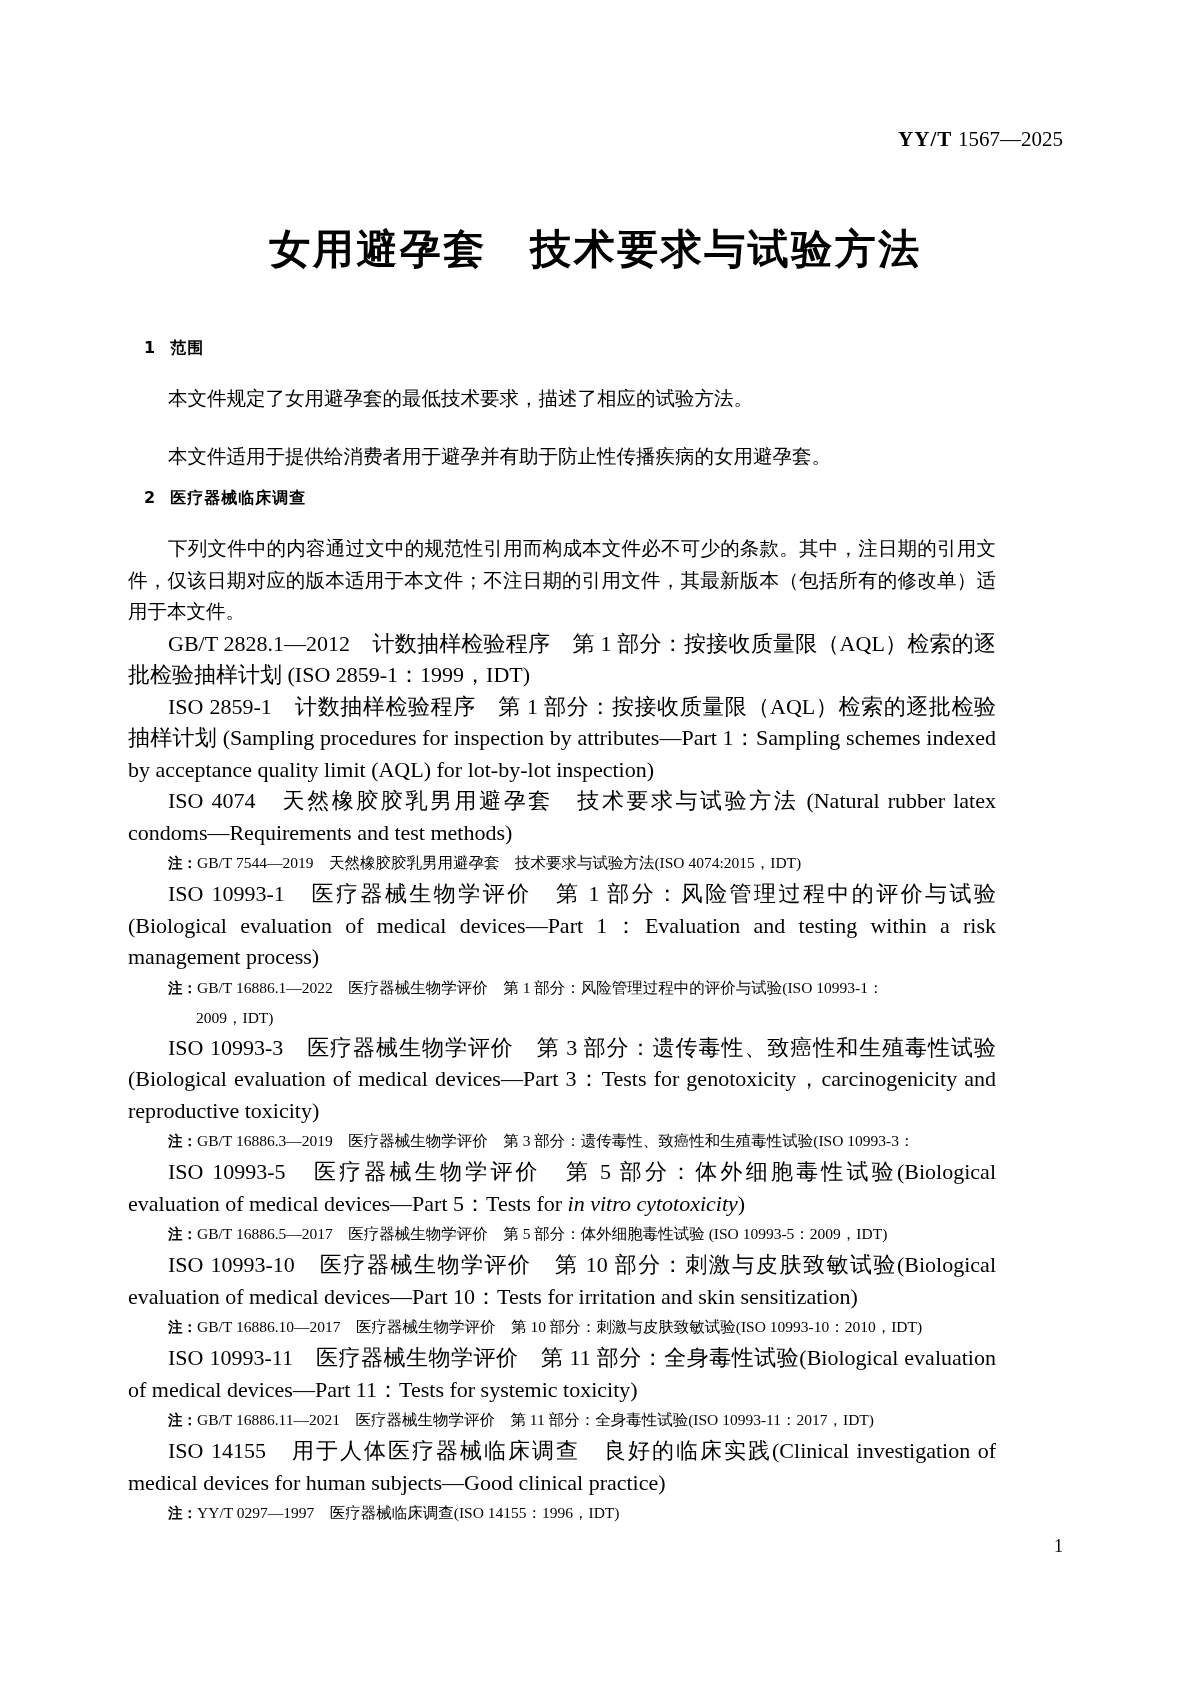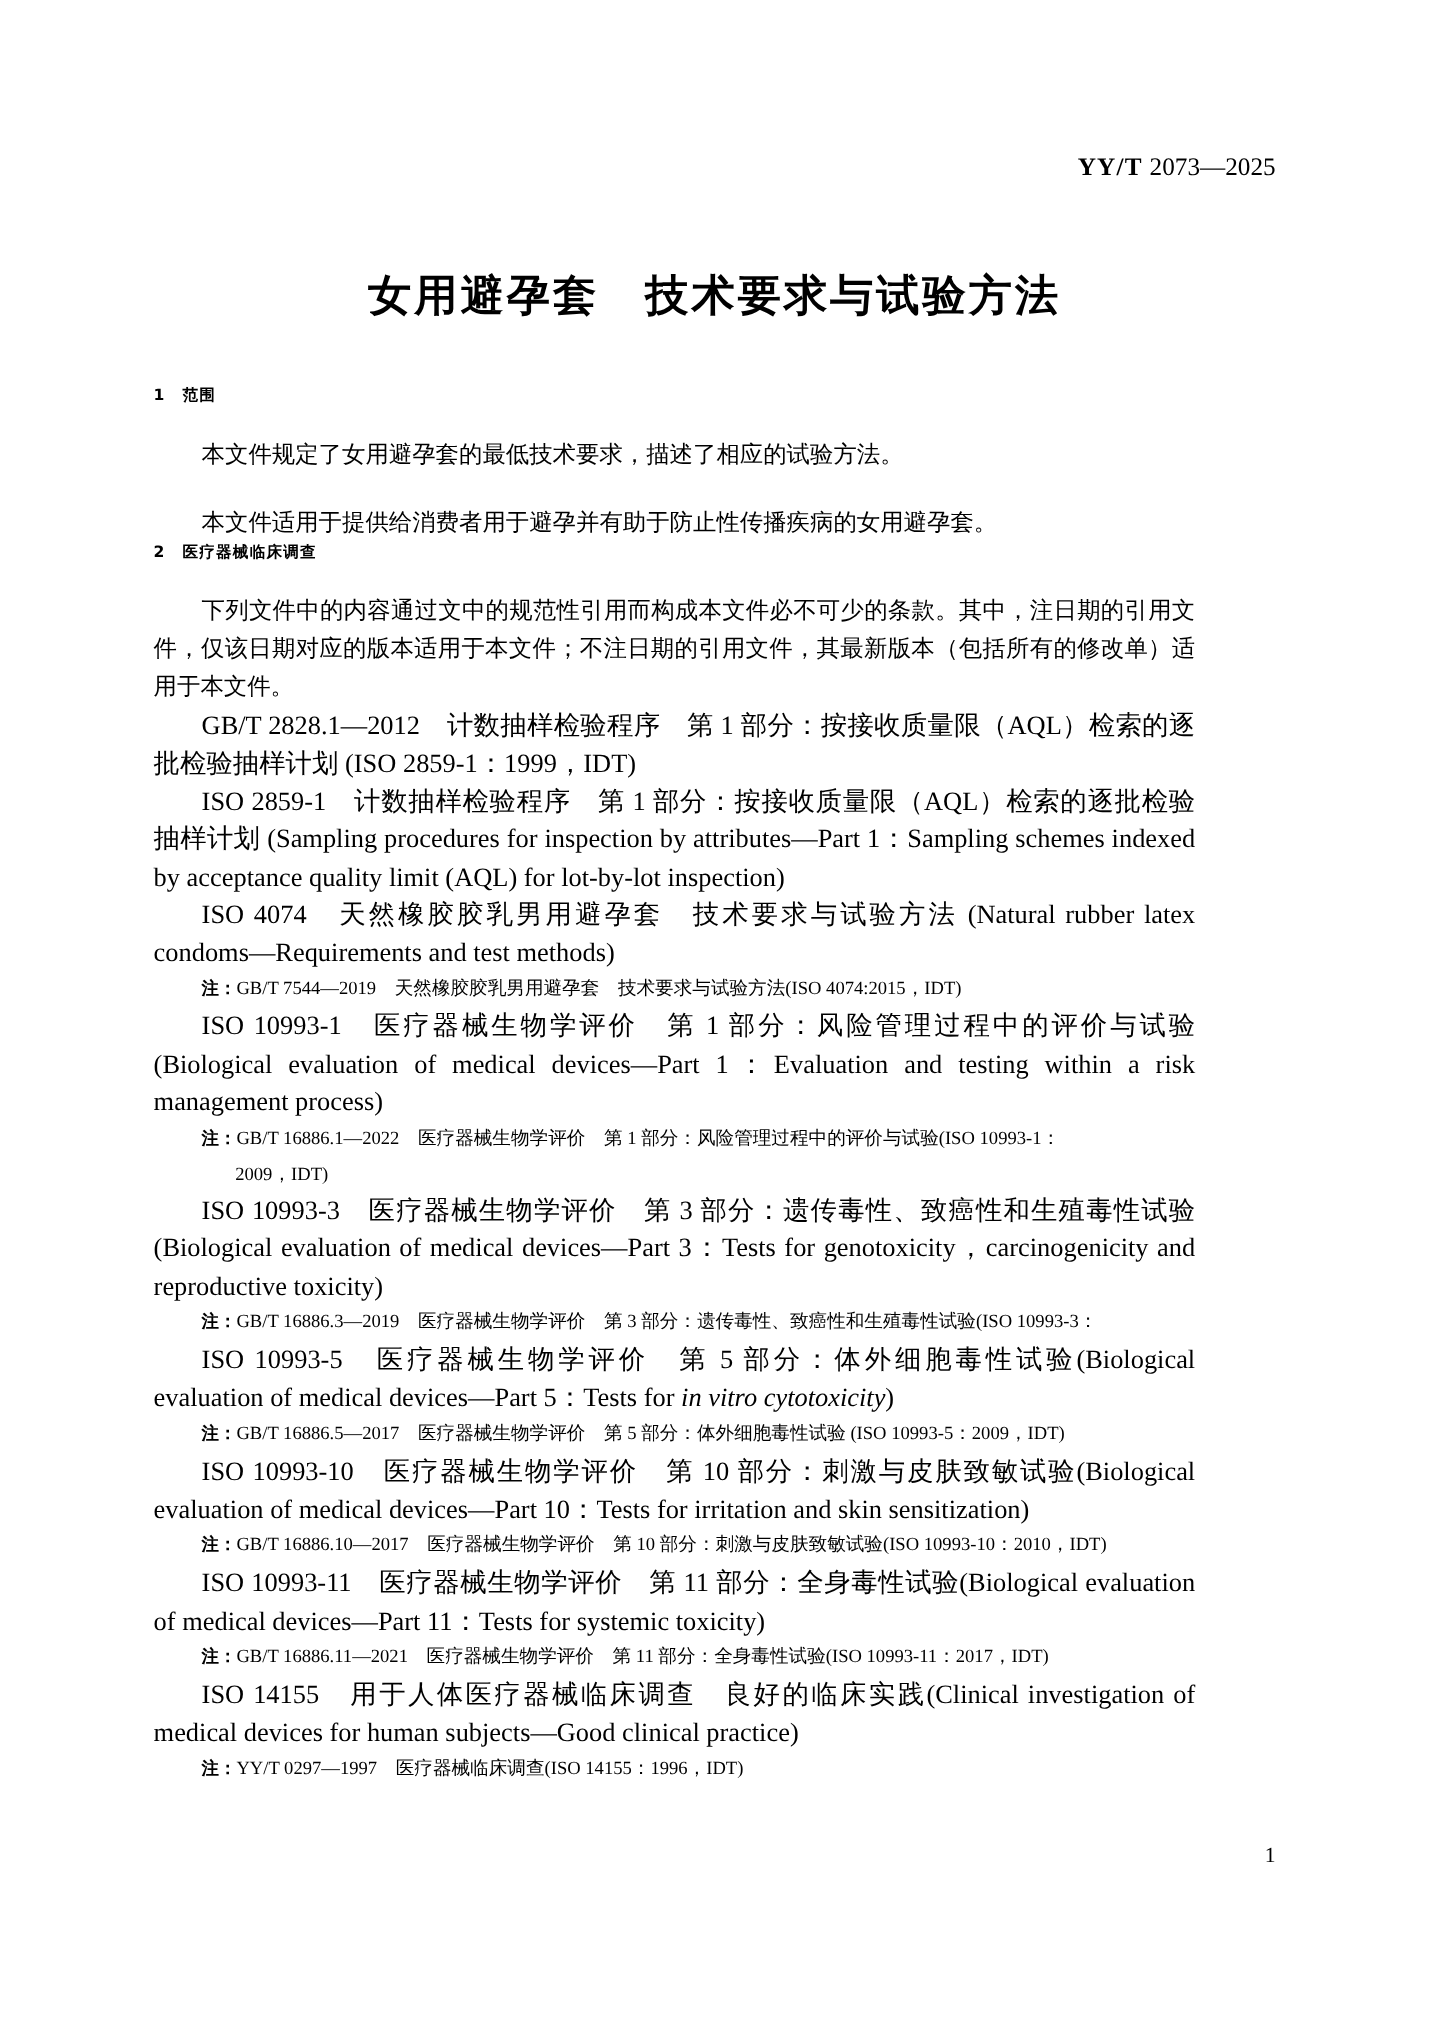--- a/index.html
+++ b/index.html
@@ -44,35 +44,35 @@
   }
   
   .doc-title {
     position: absolute;
     top: 222px;
     left: 0;
     width: 1191px;
     text-align: center;
     font-family: "DejaVu Sans", "Liberation Sans", sans-serif;
     font-weight: bold;
-    font-size: 36px;
+    font-size: 41px;
     letter-spacing: 2.5px;
   }
   
   .content {
     position: absolute;
     top: 322px;
     left: 128px;
     width: 868px;
   }
   h2.section-head {
     font-family: "DejaVu Sans", "Liberation Sans", sans-serif;
     font-weight: bold;
-    font-size: 13px;
-    margin: 0;
+    font-size: 16px;
+    margin: 16px;
     padding: 0;
     letter-spacing: 1px;
     line-height: 1.2;
   }
   h2.section-head .num {
     margin-right: 14px;
     font-weight: bold;
   }
   .sec1-head { margin-bottom: 26px; }
   .sec2-head { margin-top: 30px; margin-bottom: 26px; }
@@ -123,21 +123,21 @@
   }
   .ref-block { margin-top: 0px; }
 </style>
 </head>
 <body>
 
 <div class="page">
 
   <div class="header">
     <span class="std-code">YY/T</span>
-    <span class="std-num">2073—2025</span>
+    <span class="std-num">1567—2025</span>
   </div>
 
   <div class="doc-title">女用避孕套　技术要求与试验方法</div>
 
   <div class="content">
 
     <h2 class="section-head sec1-head">
       <span class="num">1</span><span>范围</span>
     </h2>
 

